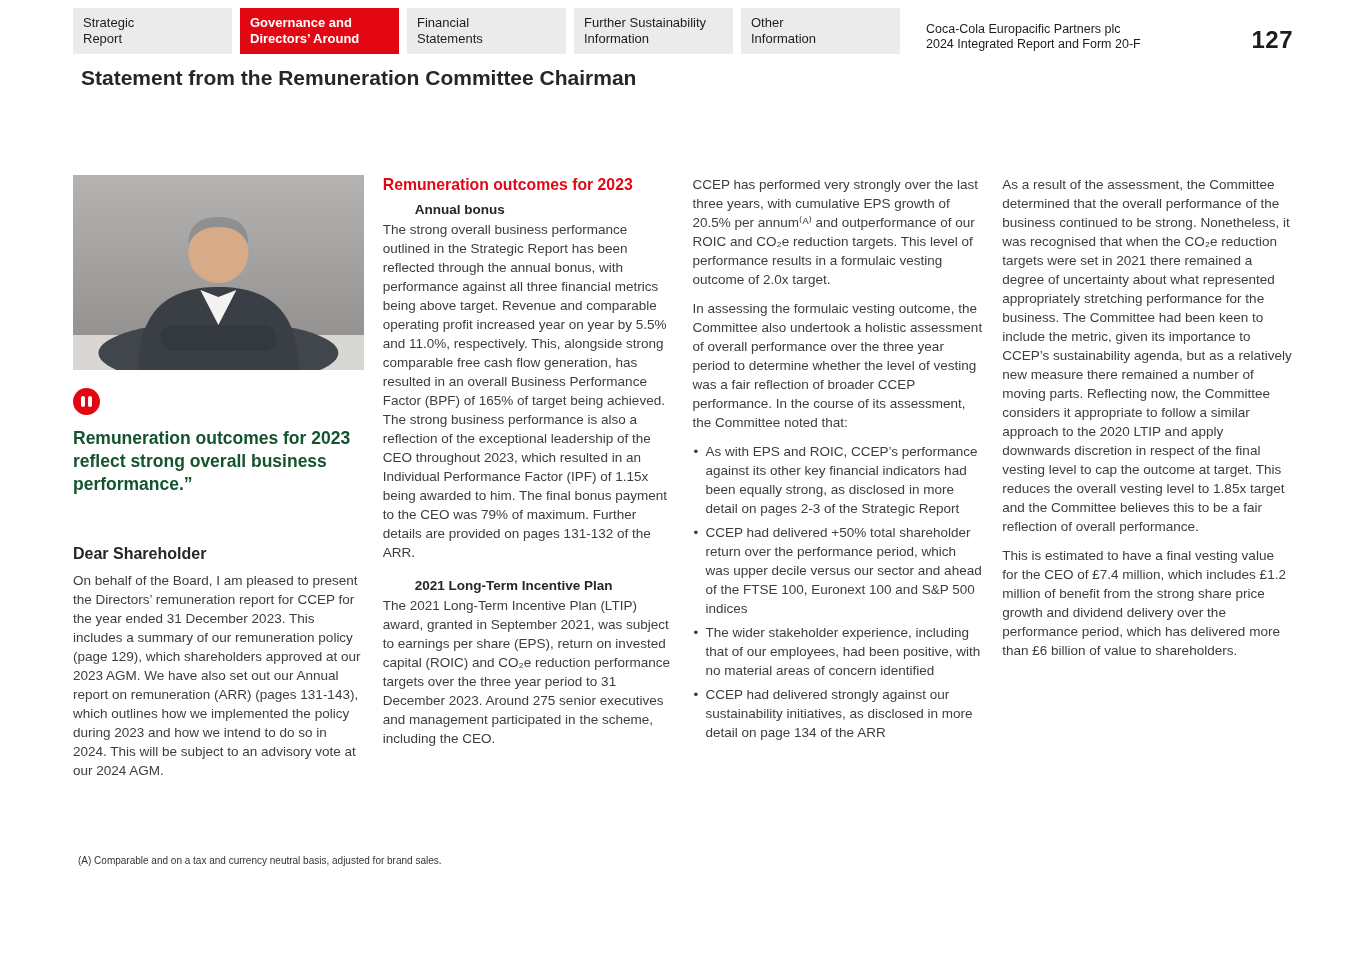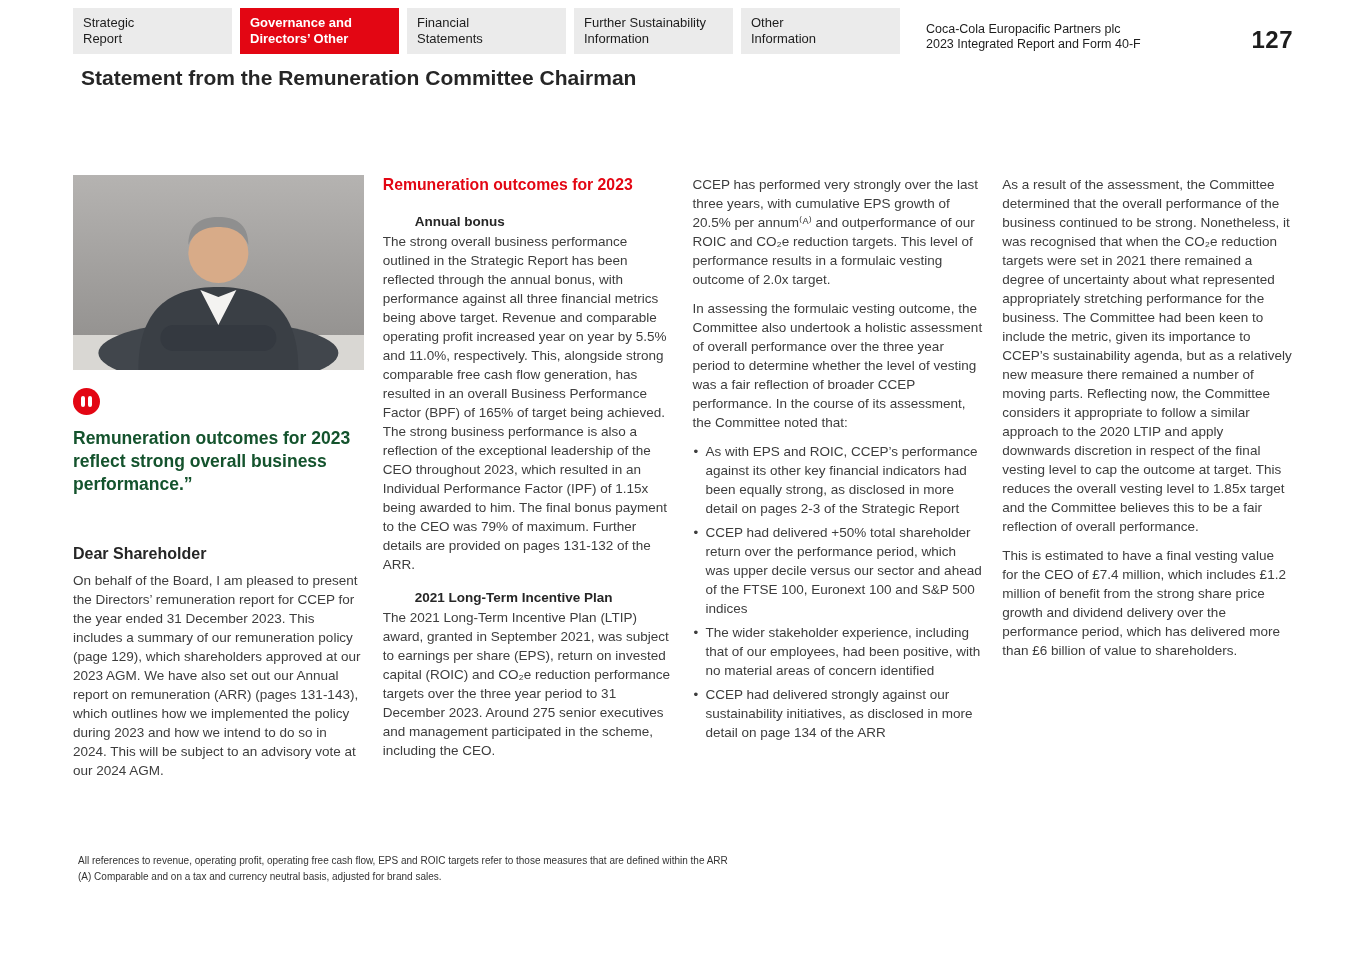--- a/index.html
+++ b/index.html
@@ -27,51 +27,51 @@
   
   .photo { width:100%; height:195px; background:#9a9a9a; overflow:hidden; }
   .photo svg { display:block; width:100%; height:100%; }
   .quote-icon { margin-top:18px; width:27px; height:27px; border-radius:50%; background:#e30613;
                 display:flex; align-items:center; justify-content:center; gap:3px; }
   .quote-icon i { display:block; width:4px; height:11px; background:#ffffff; border-radius:2px; }
   .pull-quote { margin-top:12px; font-size:17.5px; line-height:23px; font-weight:bold; color:#14532d; }
   .shareholder-head { margin-top:48px; margin-bottom:8px; font-size:16px; font-weight:bold; color:#262626; }
 
   
-  .red-head { color:#e30613; font-weight:bold; margin-bottom:18px; }
+  .red-head { color:#e30613; font-weight:bold; margin-bottom:6px; }
   .sub-head { font-weight:bold; color:#262626; margin-bottom:1px;margin-left:32px; }
   .section-gap { margin-top:14px; }
   ul.bullets { list-style:none; margin:0 0 10px 0; }
   ul.bullets li { position:relative; padding-left:13px; margin-bottom:5px; }
   ul.bullets li::before { content:"•"; position:absolute; left:1px; top:0; color:#3d3d3d; }
 
   
   .footnotes { position:absolute; left:78px; top:853px; font-size:10px; line-height:16px; color:#333333; }
 </style>
 </head>
 <body>
 
 <div class="page">
 
   <header class="topnav">
     <nav class="tabs">
       <div class="tab">Strategic
 Report</div>
       <div class="tab active">Governance and
-Directors’ Other</div>
+Directors’ Around</div>
       <div class="tab">Financial
 Statements</div>
       <div class="tab">Further Sustainability
 Information</div>
       <div class="tab">Other
 Information</div>
     </nav>
     <div class="pub-info">
       <div>Coca-Cola Europacific Partners plc</div>
-      <div>2023 Integrated Report and Form 40-F</div>
+      <div>2024 Integrated Report and Form 20-F</div>
     </div>
     <div class="page-num">127</div>
   </header>
 
   <h1 class="doc-title">Statement from the Remuneration Committee Chairman</h1>
 
   <main class="columns">
 
     <section class="col">
       <div class="photo">
@@ -121,17 +121,16 @@
     </section>
 
     <section class="col">
       <p>As a result of the assessment, the Committee determined that the overall performance of the business continued to be strong.  Nonetheless, it was recognised that when the CO₂e reduction targets were set in 2021 there remained a degree of uncertainty about what represented appropriately stretching performance for the business. The Committee had been keen to include the metric, given its importance to CCEP’s sustainability agenda, but as a relatively new measure there remained a number of moving parts. Reflecting now, the Committee considers it appropriate to follow a similar approach to the 2020 LTIP and apply downwards discretion in respect of the final vesting level to cap the outcome at target. This reduces the overall vesting level to 1.85x target and the Committee believes this to be a fair reflection of overall performance.</p>
       <p>This is estimated to have a final vesting value for the CEO of £7.4 million, which includes £1.2 million of benefit from the strong share price growth and dividend delivery over the performance period, which has delivered more than £6 billion of value to shareholders.</p>
     </section>
 
   </main>
 
   <footer class="footnotes">
-    <p>All references to revenue, operating profit, operating free cash flow, EPS and ROIC targets refer to those measures that are defined within the ARR</p>
     <p>(A)  Comparable and on a tax and currency neutral basis, adjusted for brand sales.</p>
   </footer>
 
 </div>
 
 </body></html>

